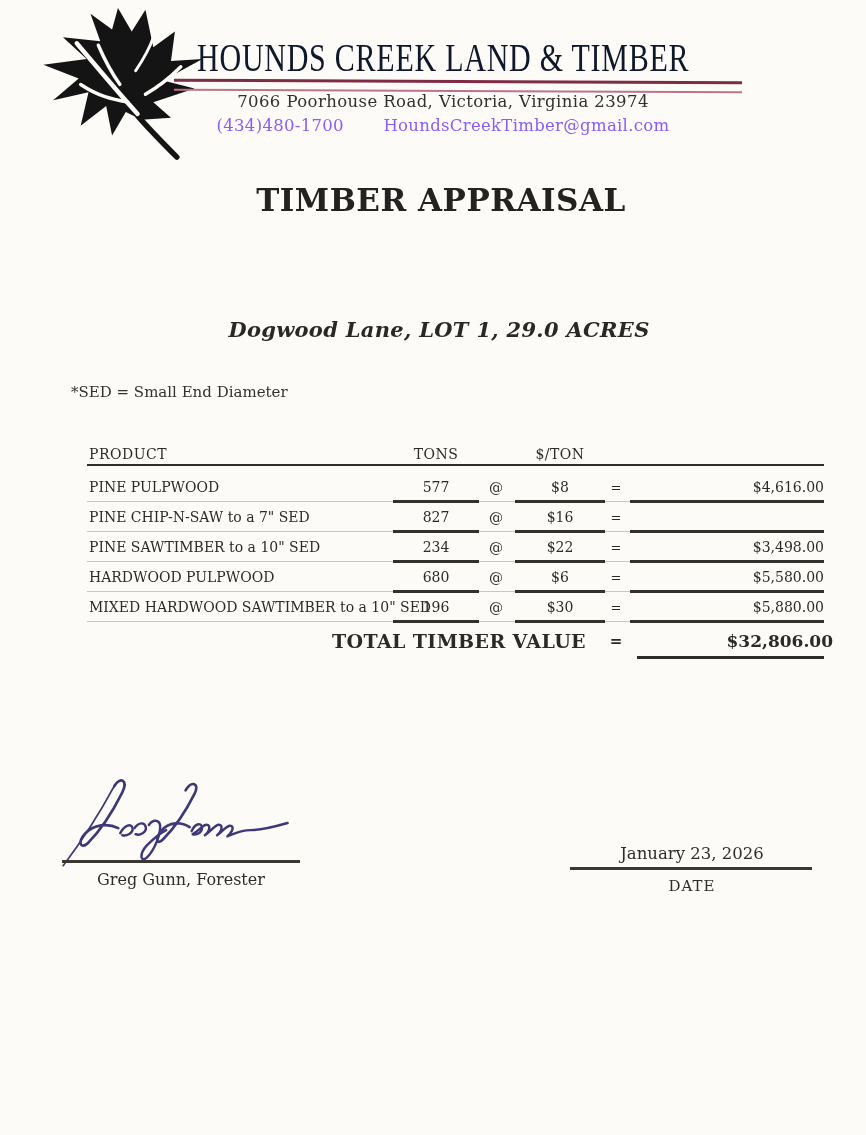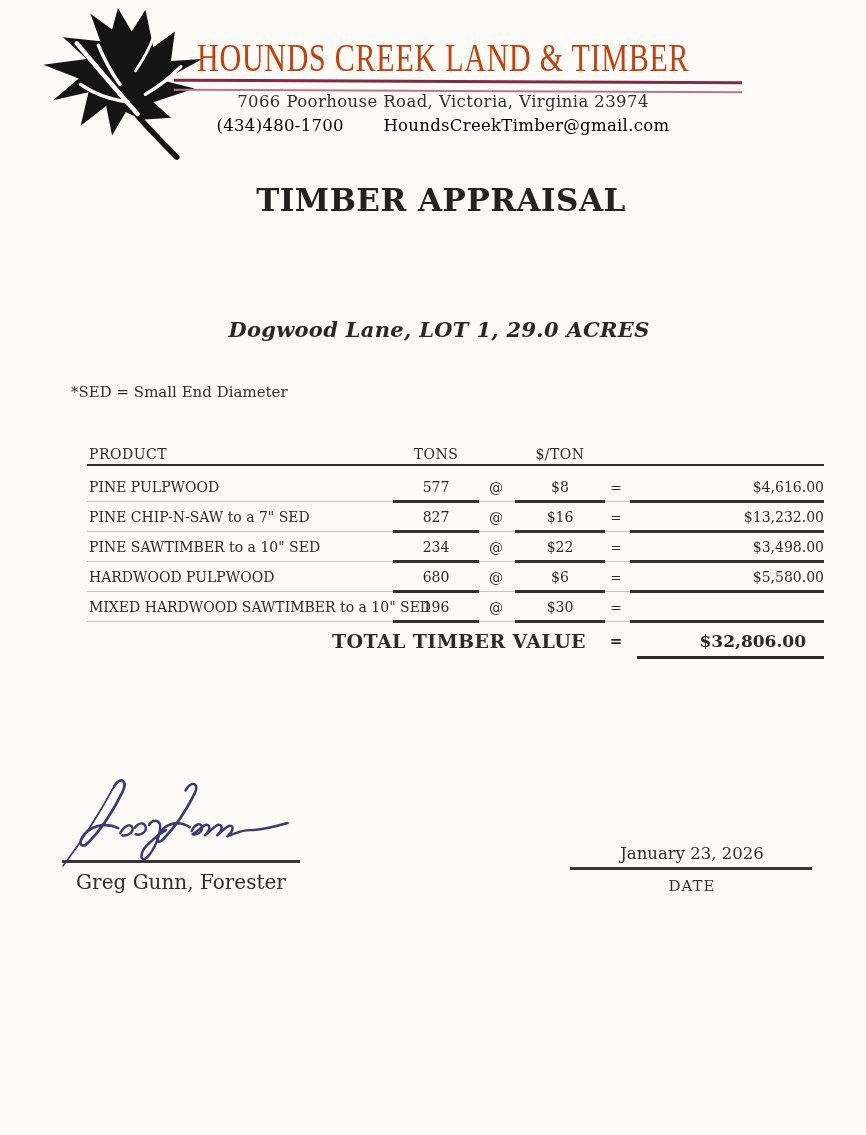--- a/index.html
+++ b/index.html
@@ -6,35 +6,35 @@
   .page {
     position:relative; width:866px; height:1135px; margin:0 auto;
     background:#fcfbf8; color:#2b2a28; overflow:hidden;
     font-family:"DejaVu Serif", serif;
   }
   
   .logo { position:absolute; left:26px; top:2px; width:180px; height:162px; }
   .company {
     position:absolute; left:20px; top:34px; width:846px; text-align:center;
     font-family:"Liberation Serif", serif; font-size:40px; font-weight:500;
-    color:#c2410c; white-space:nowrap;
+    color:#0f172a; white-space:nowrap;
   }
   .company .squeeze { display:inline-block; transform:scaleX(0.75); transform-origin:center; letter-spacing:1px; }
   .rule-double {
     position:absolute; left:174px; top:80px; width:568px; height:7px;
     border-top:3px solid #7e2c46; border-bottom:2px solid #bd7390;
     transform:rotate(0.25deg);
   }
   .addr-line {
     position:absolute; left:20px; top:92px; width:846px; text-align:center;
     font-size:16.5px; letter-spacing:0.4px; color:#33302d;
   }
   .contact-line {
     position:absolute; left:20px; top:116px; width:846px; text-align:center;
-    font-size:16.5px; letter-spacing:0.3px; color:#000000;
+    font-size:16.5px; letter-spacing:0.3px; color:#8b5cf6;
   }
   .contact-line .phone { margin-right:34px; }
   
   .doc-title {
     position:absolute; left:18px; top:182px; width:846px; text-align:center;
     font-size:31px; font-weight:bold; letter-spacing:0.5px; color:#242220;
   }
   .property-line {
     position:absolute; left:16px; top:317px; width:846px; text-align:center;
     font-size:21px; font-weight:bold; font-style:italic; letter-spacing:0.3px; color:#2a2825;
@@ -56,28 +56,28 @@
   .u-light { position:absolute; left:0; top:24px; width:737px; height:1px; background:#cbc7c0; }
   .u-dark  { position:absolute; top:23px; height:3px; background:#34312d; }
   .u-tons   { left:306px; width:86px; }
   .u-price  { left:428px; width:90px; }
   .u-amount { left:543px; width:194px; }
   .trow-total { position:absolute; left:0; top:185px; width:737px; height:30px; }
   .t-label { position:absolute; left:200px; width:299px; height:24px; line-height:24px;
              text-align:right; font-size:19px; font-weight:bold; letter-spacing:0.4px; }
   .t-eq    { position:absolute; left:519px; width:20px; height:24px; line-height:24px;
              text-align:center; font-size:15px; font-weight:bold; }
-  .t-amount{ position:absolute; left:525px; width:194px; height:24px; line-height:24px;
+  .t-amount{ position:absolute; left:552px; width:194px; height:24px; line-height:24px;
              text-align:right; font-size:17px; font-weight:bold; }
   .t-rule  { position:absolute; left:550px; top:27px; width:187px; height:3px; background:#2f2d2a; }
   
   .sig-svg  { position:absolute; left:55px; top:778px; width:255px; height:92px; }
   .sig-rule { position:absolute; left:62px; top:860px; width:238px; height:2.5px; background:#3a3733; }
   .sig-name { position:absolute; left:62px; top:870px; width:238px; text-align:center;
-              font-size:20px; color:#2f2d2a; }
+              font-size:16px; color:#2f2d2a; }
   .date-value { position:absolute; left:572px; top:844px; width:240px; text-align:center;
                 font-size:16.5px; color:#2f2d2a; }
   .date-rule  { position:absolute; left:570px; top:867px; width:242px; height:2.5px; background:#3a3733; }
   .date-label { position:absolute; left:572px; top:877px; width:240px; text-align:center;
                 font-size:15px; letter-spacing:1px; color:#2f2d2a; }
 </style>
 </head>
 <body>
 
 <div class="page">
@@ -137,21 +137,20 @@
       <span class="u-dark u-price"></span>
       <span class="u-dark u-amount"></span>
     </div>
 
     <div class="trow" style="top:63px">
       <span class="cell c-product">PINE CHIP-N-SAW to a 7" SED</span>
       <span class="cell c-tons">827</span>
       <span class="cell c-at">@</span>
       <span class="cell c-price">$16</span>
       <span class="cell c-eq">=</span>
-      <span class="cell c-amount">$13,232.00</span>
       <span class="u-light"></span>
       <span class="u-dark u-tons"></span>
       <span class="u-dark u-price"></span>
       <span class="u-dark u-amount"></span>
     </div>
 
     <div class="trow" style="top:93px">
       <span class="cell c-product">PINE SAWTIMBER to a 10" SED</span>
       <span class="cell c-tons">234</span>
       <span class="cell c-at">@</span>
@@ -176,20 +175,21 @@
       <span class="u-dark u-price"></span>
       <span class="u-dark u-amount"></span>
     </div>
 
     <div class="trow" style="top:153px">
       <span class="cell c-product">MIXED HARDWOOD SAWTIMBER to a 10" SED</span>
       <span class="cell c-tons">196</span>
       <span class="cell c-at">@</span>
       <span class="cell c-price">$30</span>
       <span class="cell c-eq">=</span>
+      <span class="cell c-amount">$5,880.00</span>
       <span class="u-light"></span>
       <span class="u-dark u-tons"></span>
       <span class="u-dark u-price"></span>
       <span class="u-dark u-amount"></span>
     </div>
 
     <div class="trow-total">
       <span class="t-label">TOTAL TIMBER VALUE</span>
       <span class="t-eq">=</span>
       <span class="t-amount">$32,806.00</span>

